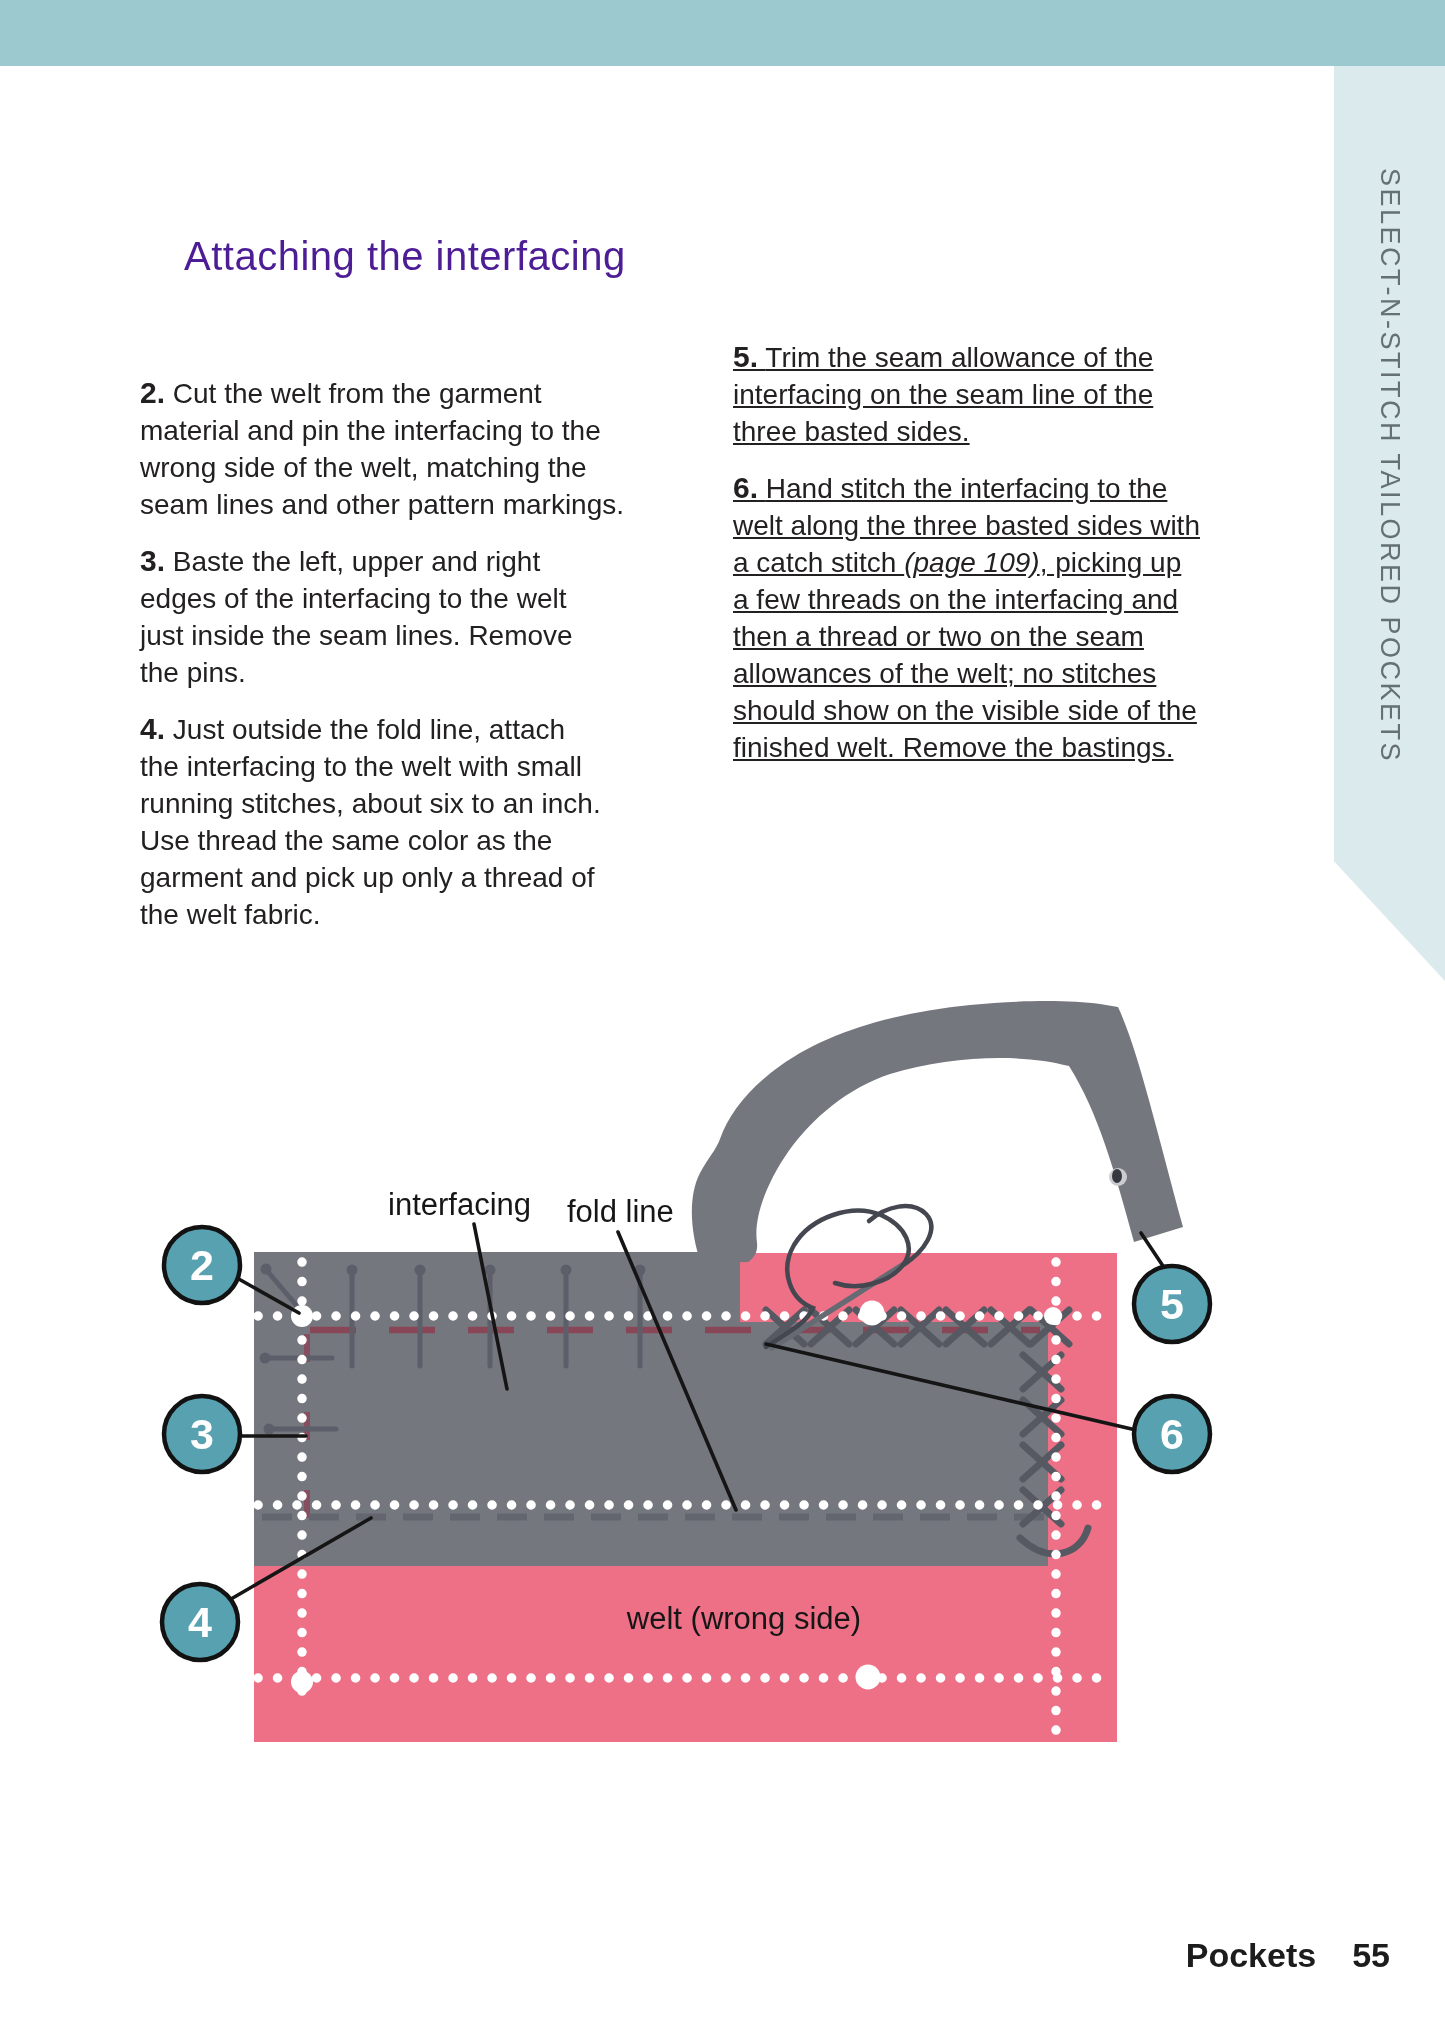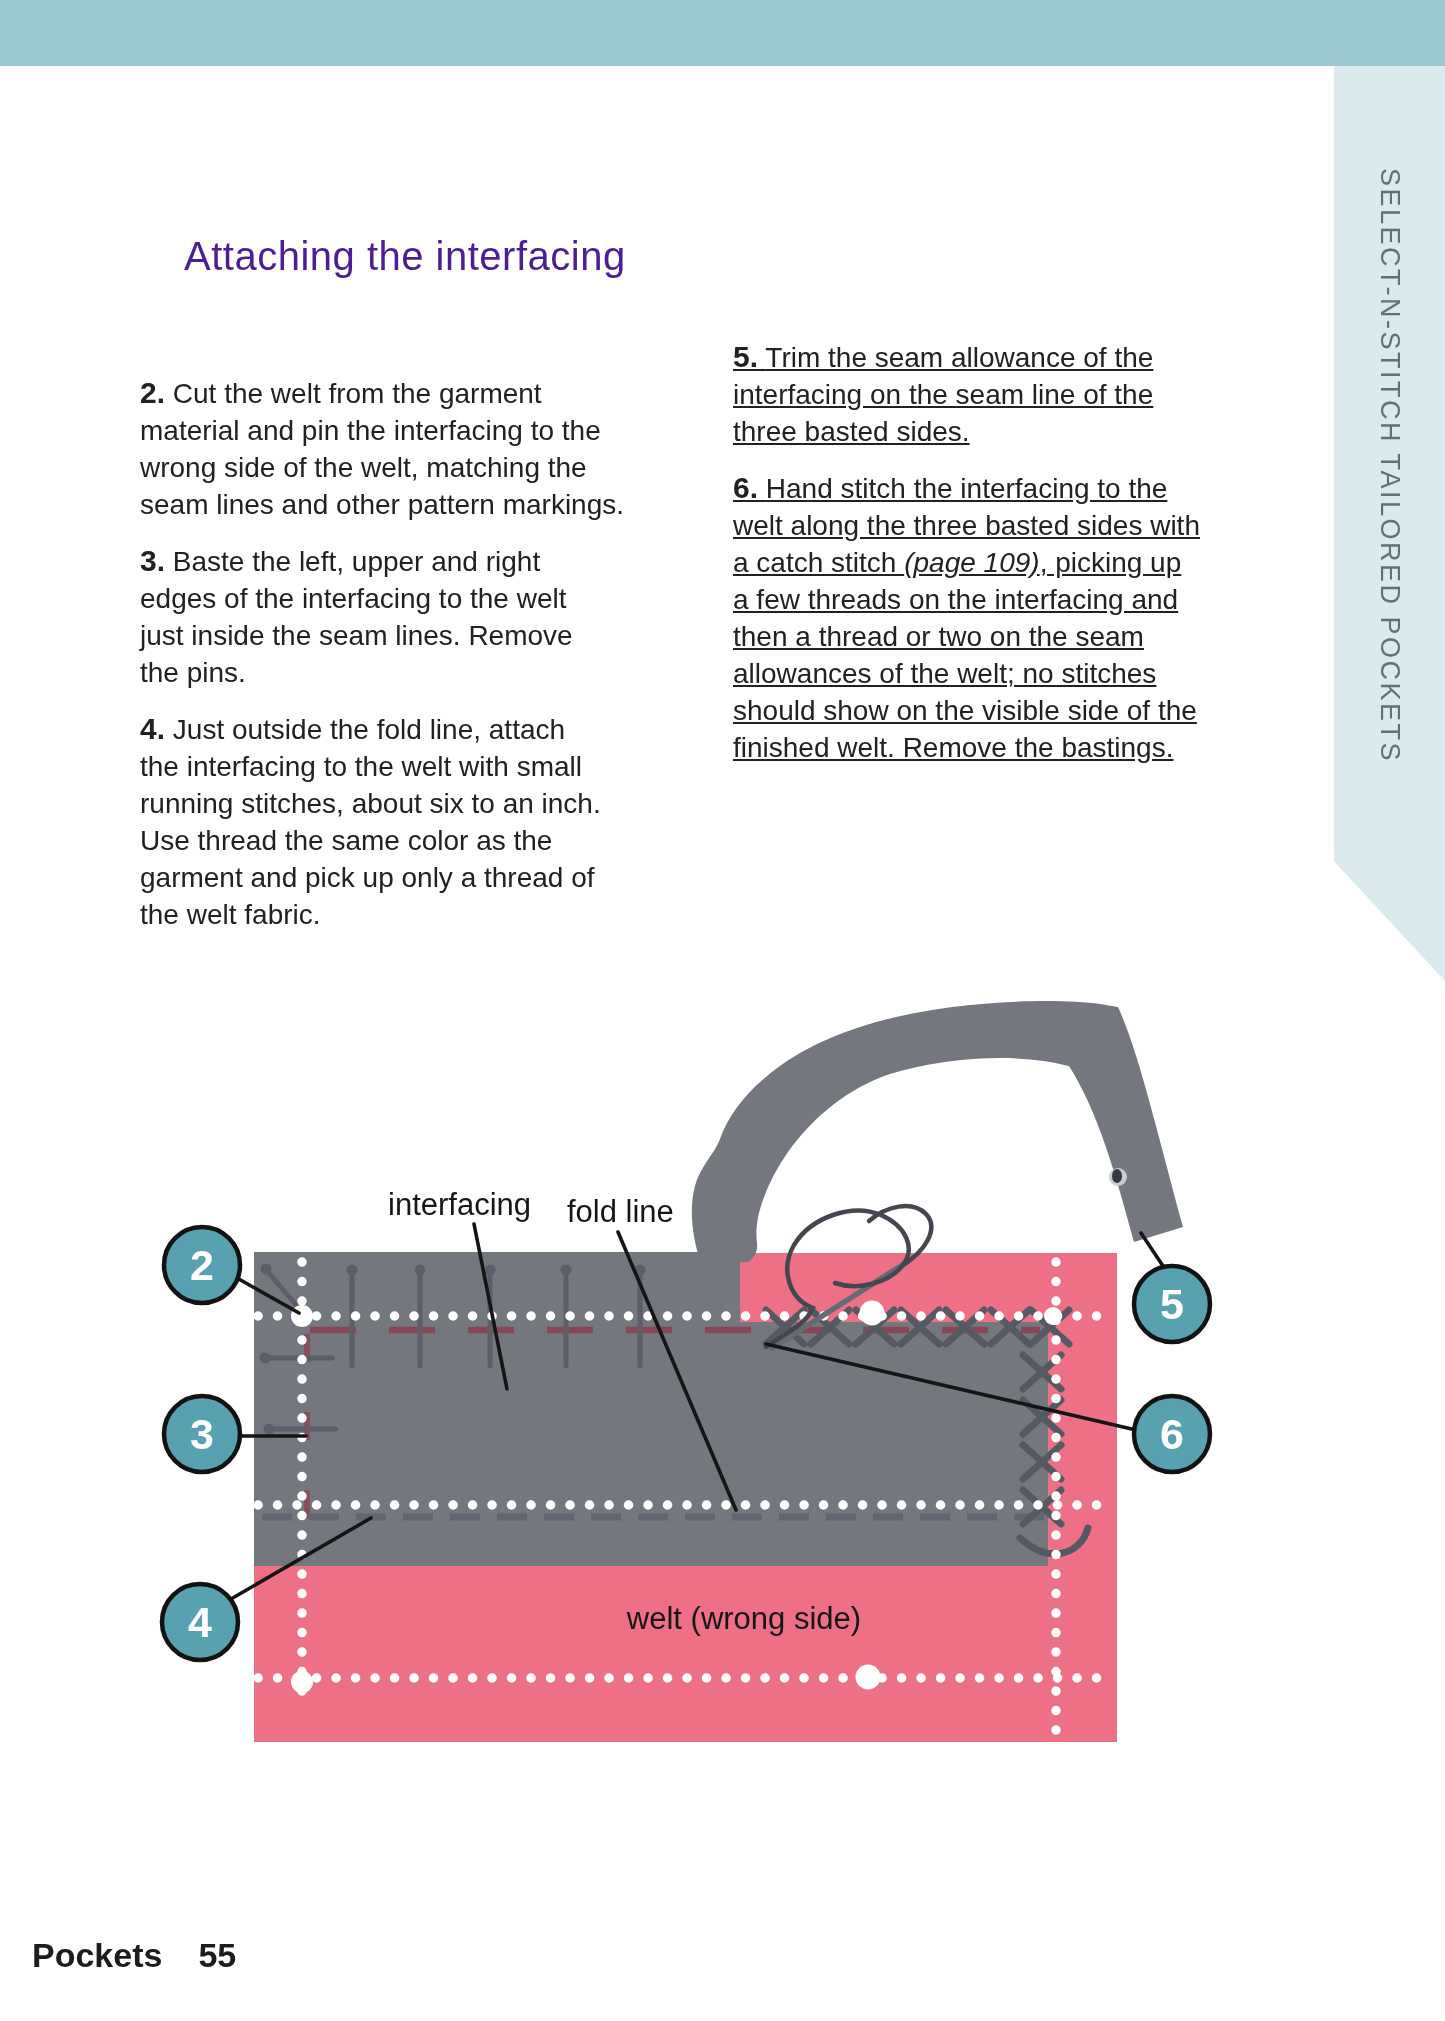--- a/index.html
+++ b/index.html
@@ -25,22 +25,22 @@
   .maroon-v{stroke:#8f3a4e;stroke-width:6;stroke-dasharray:28 50;opacity:.65;fill:none;}
   .xst{stroke:#565961;stroke-width:7;stroke-linecap:round;fill:none;}
   .pin{stroke:#5c5f69;stroke-width:5;stroke-linecap:round;}
   .pinhead{fill:#5c5f69;}
   .leader{stroke:#151515;stroke-width:3.6;stroke-linecap:round;}
   .fig-label{font-family:"Liberation Sans",sans-serif;font-size:31px;fill:#161616;}
   .callout-circle{fill:#58a1b0;stroke:#121212;stroke-width:4.5;}
   .callout-num{font-family:"Liberation Sans",sans-serif;font-size:43px;font-weight:700;fill:#ffffff;
                text-anchor:middle;}
   .thread{stroke:#44474f;stroke-width:4.5;fill:none;stroke-linecap:round;}
-  .footer{position:absolute;left:0;top:1936px;width:1390px;font-size:34px;
-          font-weight:700;color:#1c1c1c;padding-left:32px;}
+  .footer{position:absolute;left:0;top:1936px;width:1390px;text-align:right;font-size:34px;
+          font-weight:700;color:#1c1c1c;}
   .footer .pagenum{margin-left:36px;}
 </style>
 </head>
 <body>
 
 <div class="page">
 
   <div class="topbar"></div>
 
   <div class="sidebar">

